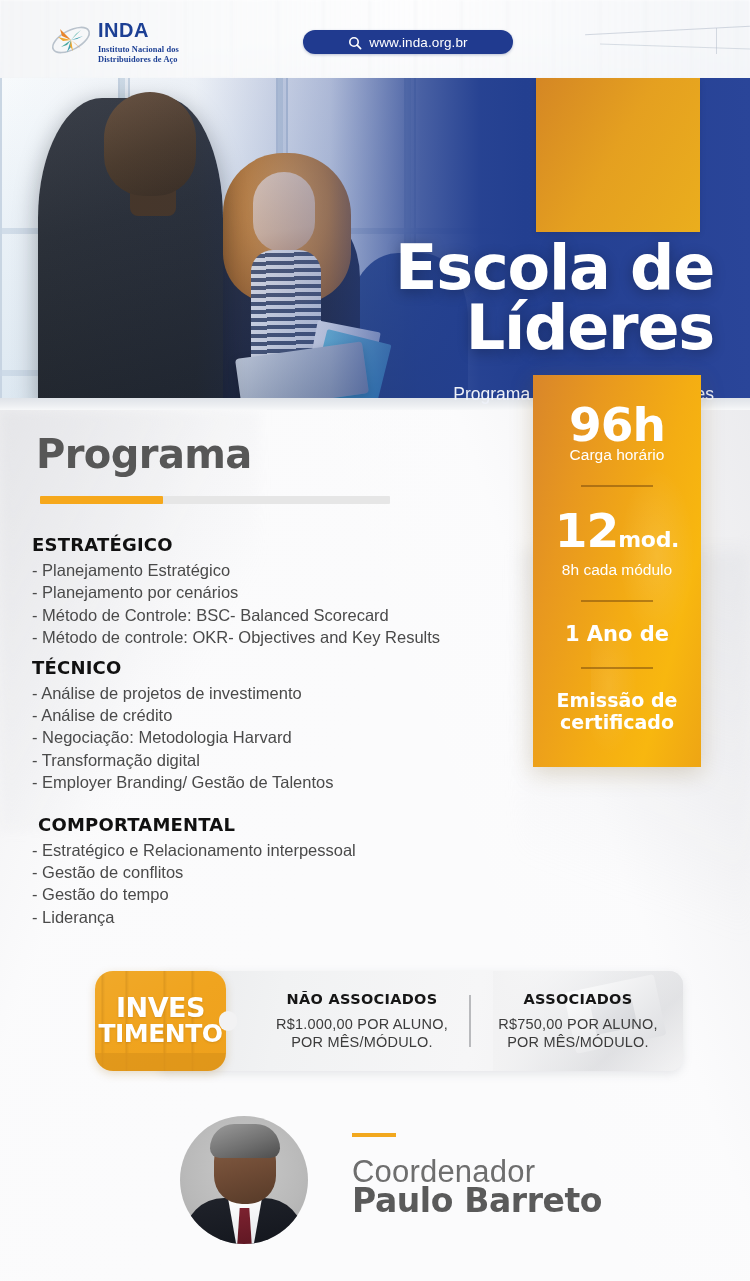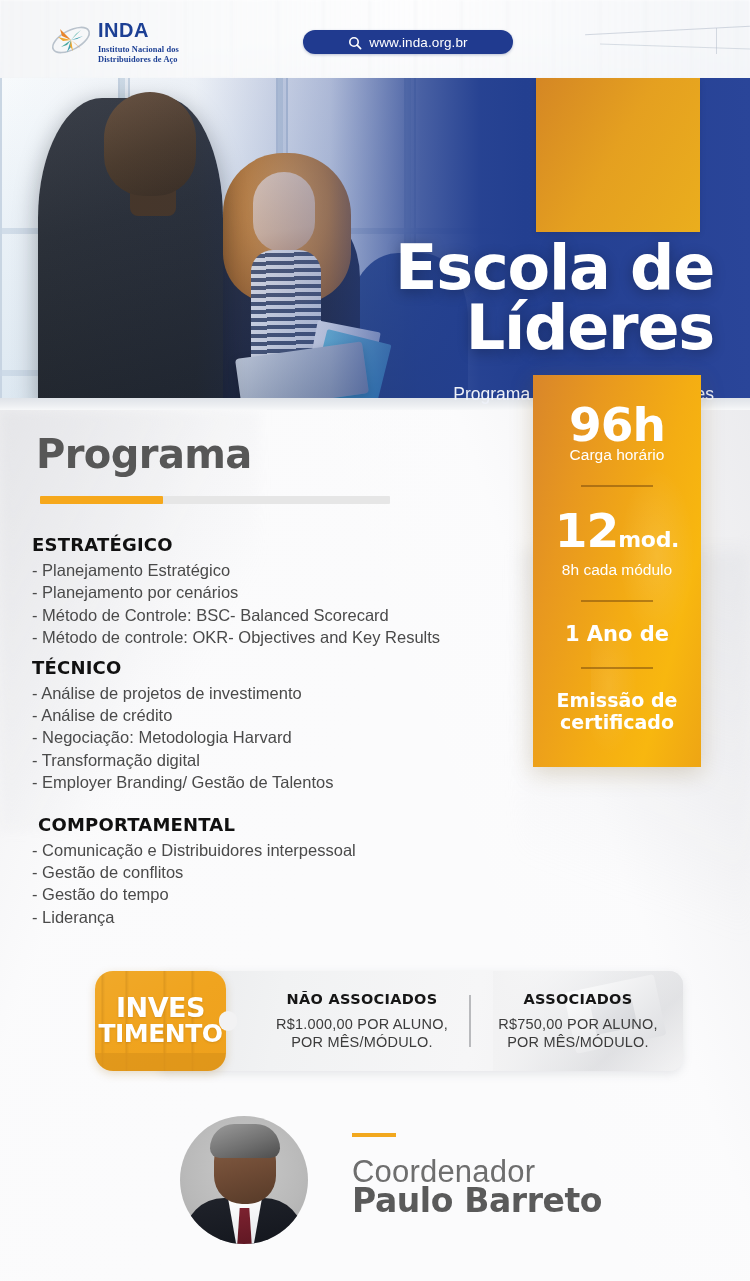--- a/index.html
+++ b/index.html
@@ -495,21 +495,21 @@
       <div class="cat-title">TÉCNICO</div>
       <div class="cat-item">- Análise de projetos de investimento</div>
       <div class="cat-item">- Análise de crédito</div>
       <div class="cat-item">- Negociação: Metodologia Harvard</div>
       <div class="cat-item">- Transformação digital</div>
       <div class="cat-item">- Employer Branding/ Gestão de Talentos</div>
     </div>
 
     <div class="cat">
       <div class="cat-title indent">COMPORTAMENTAL</div>
-      <div class="cat-item">- Comunicação e Distribuidores interpessoal</div>
+      <div class="cat-item">- Estratégico e Relacionamento interpessoal</div>
       <div class="cat-item">- Gestão de conflitos</div>
       <div class="cat-item">- Gestão do tempo</div>
       <div class="cat-item">- Liderança</div>
     </div>
 
   </div>
 
   <div class="invest-wrap">
     <div class="invest-card">
       <div class="invest-card-photo"></div>

